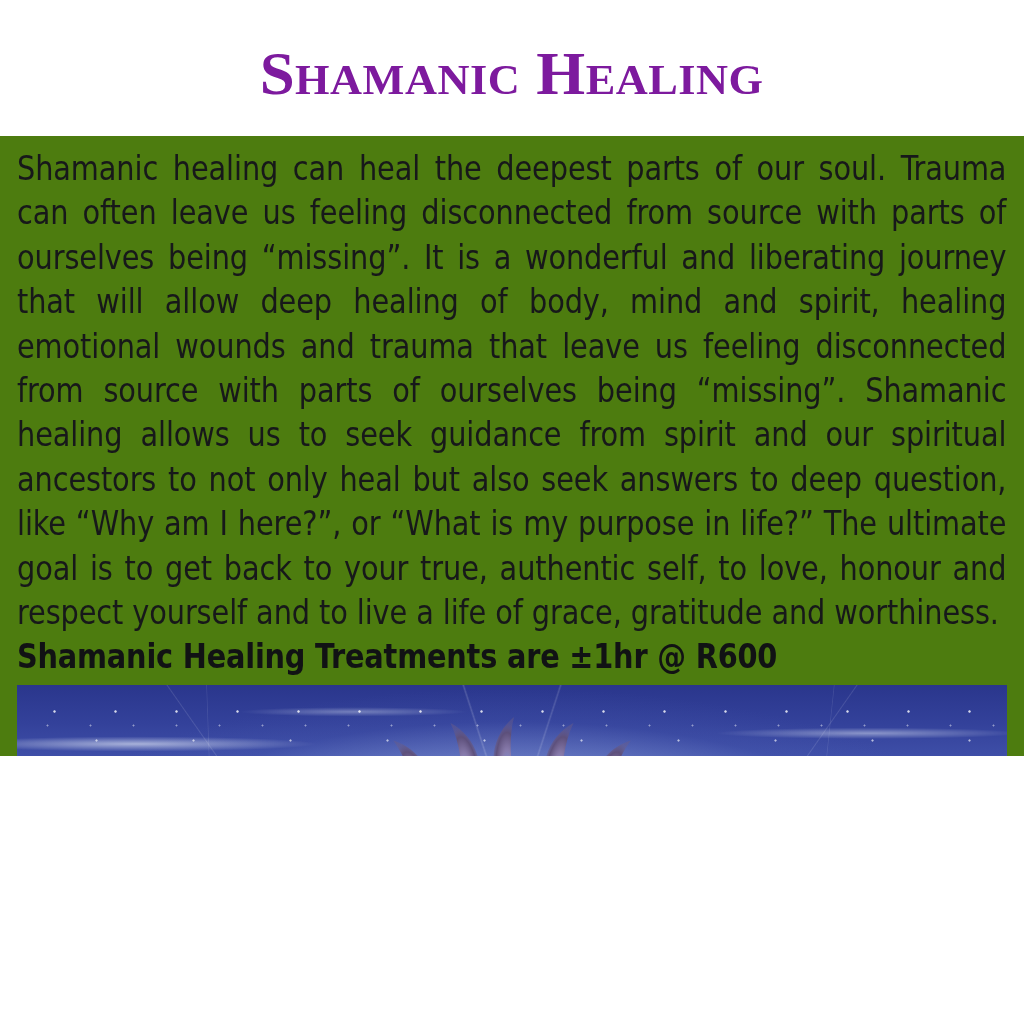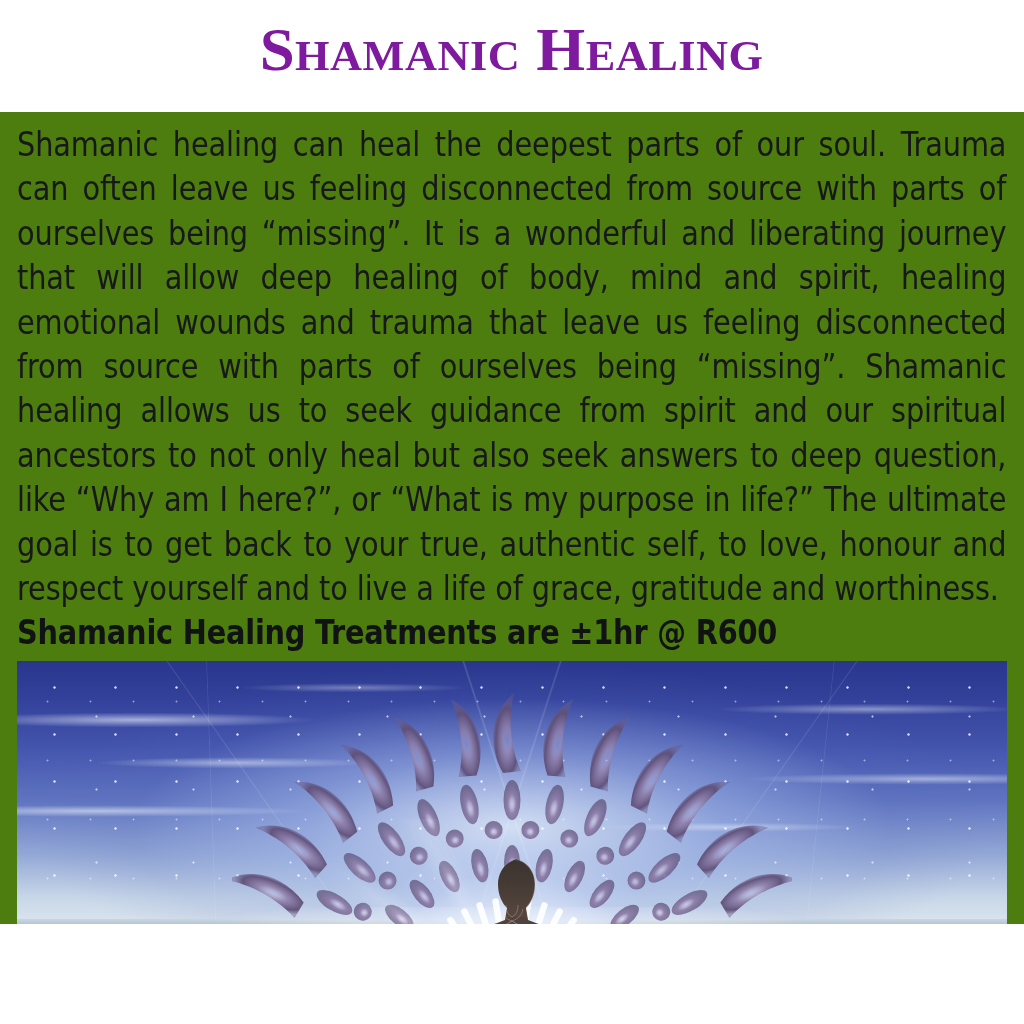--- a/index.html
+++ b/index.html
@@ -10,23 +10,24 @@
     width: 1024px;
     height: 1024px;
     overflow: hidden;
     background: #ffffff;
     font-family: "DejaVu Sans", sans-serif;
   }
 
   #page {
     position: relative;
     width: 1024px;
-    height: 924px;
+    height: 732px;
     background: #ffffff;
     overflow: hidden;
+    margin-top: 24px;
   }
 
   
   .header {
     position: absolute;
     left: 0;
     top: 0;
     width: 1024px;
     height: 103px;
     background: #ffffff;

